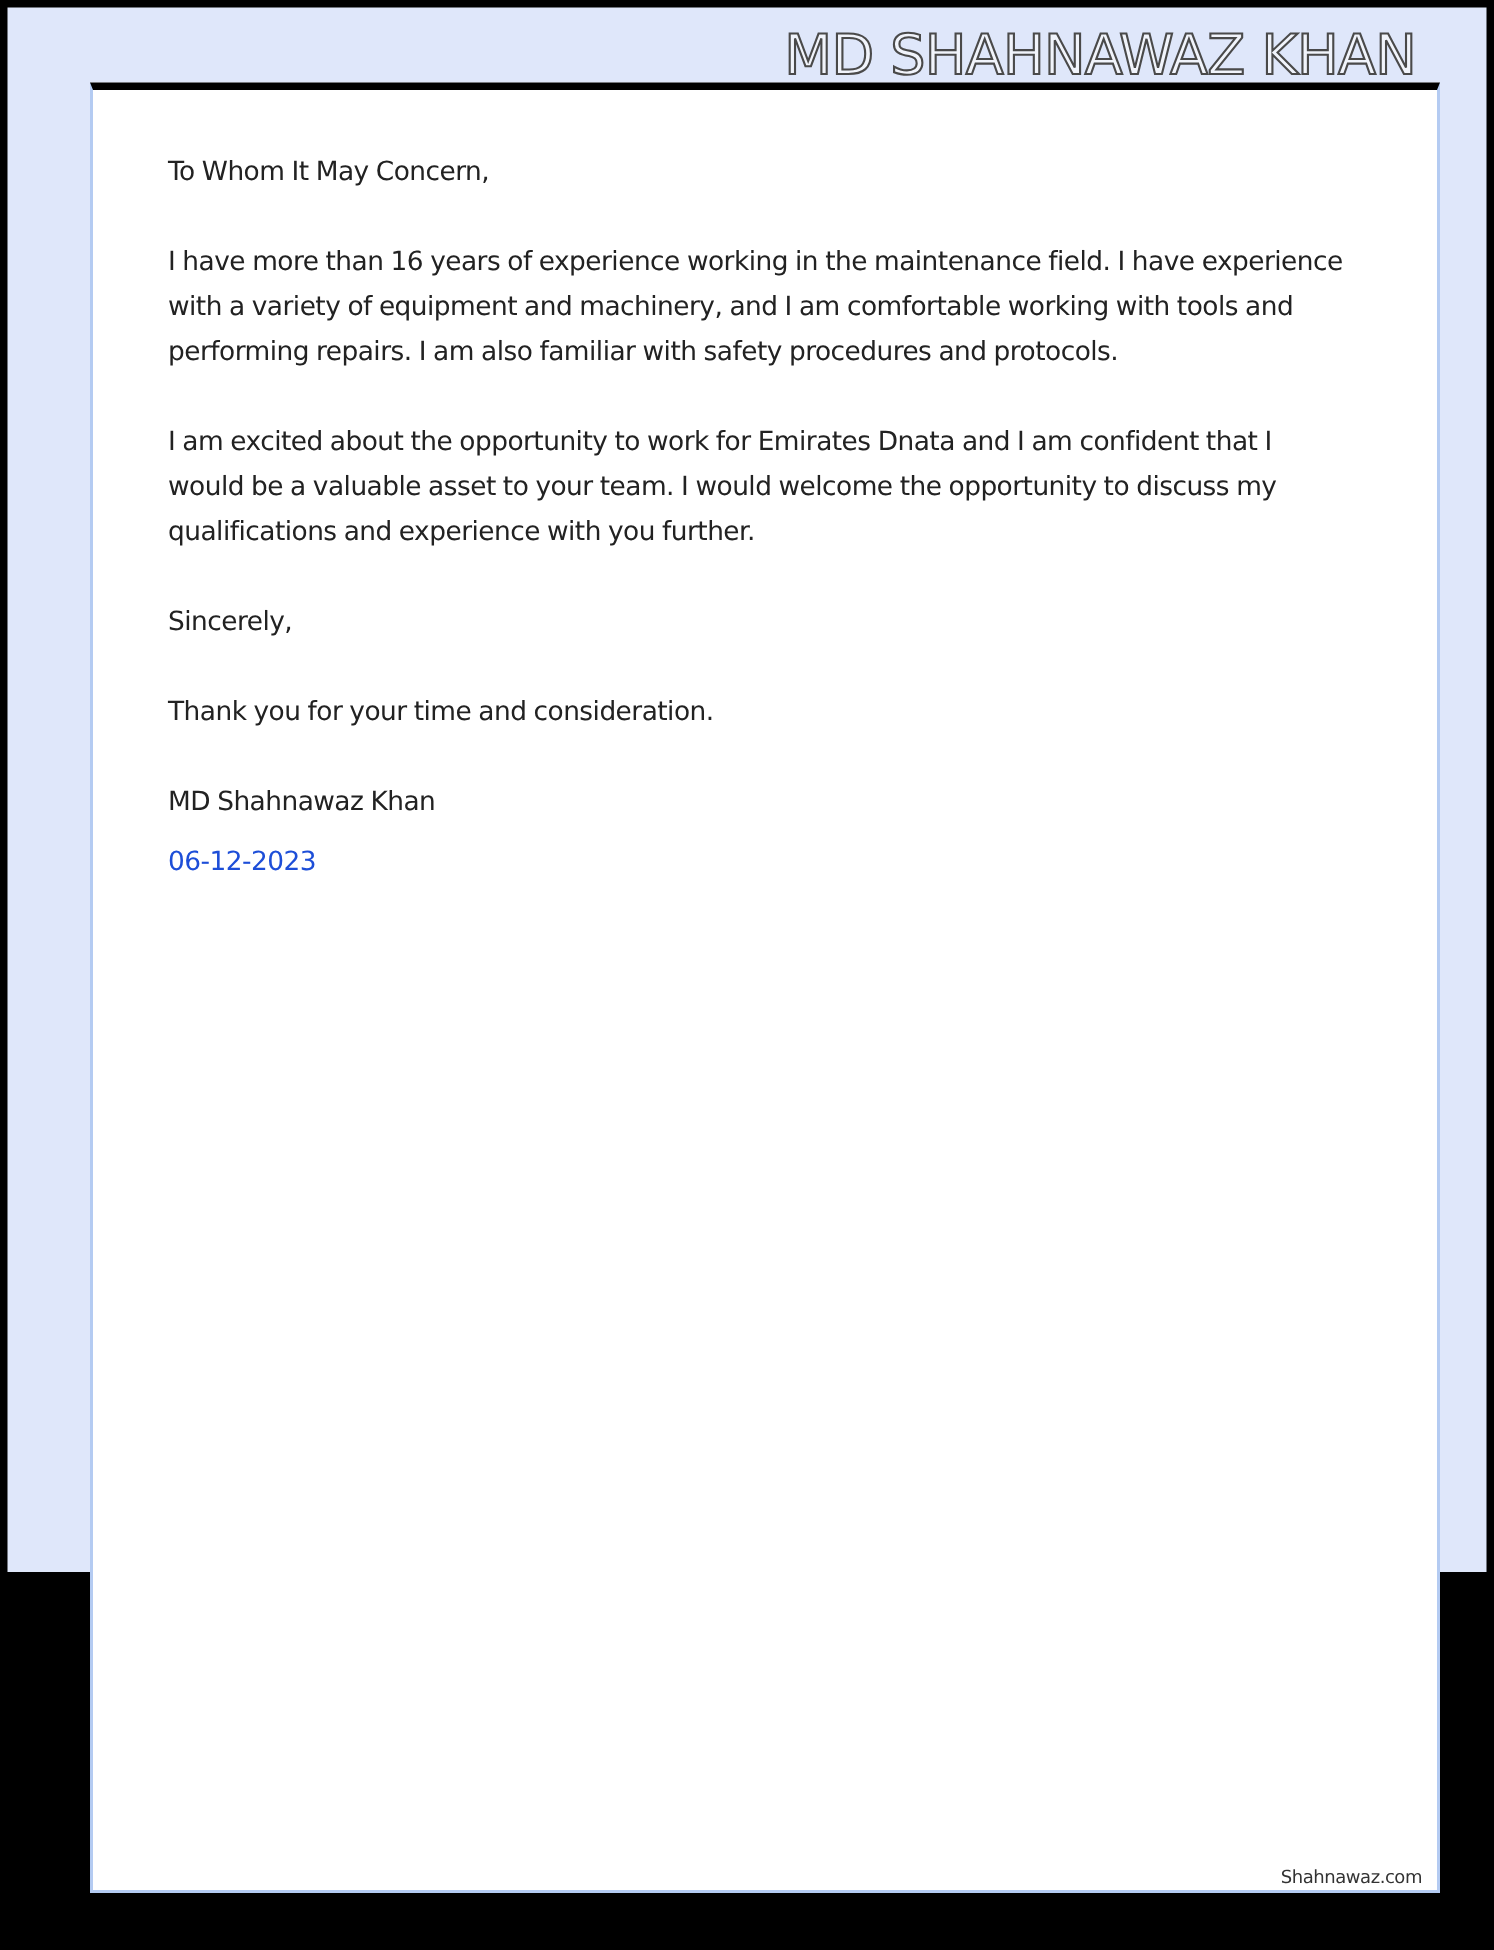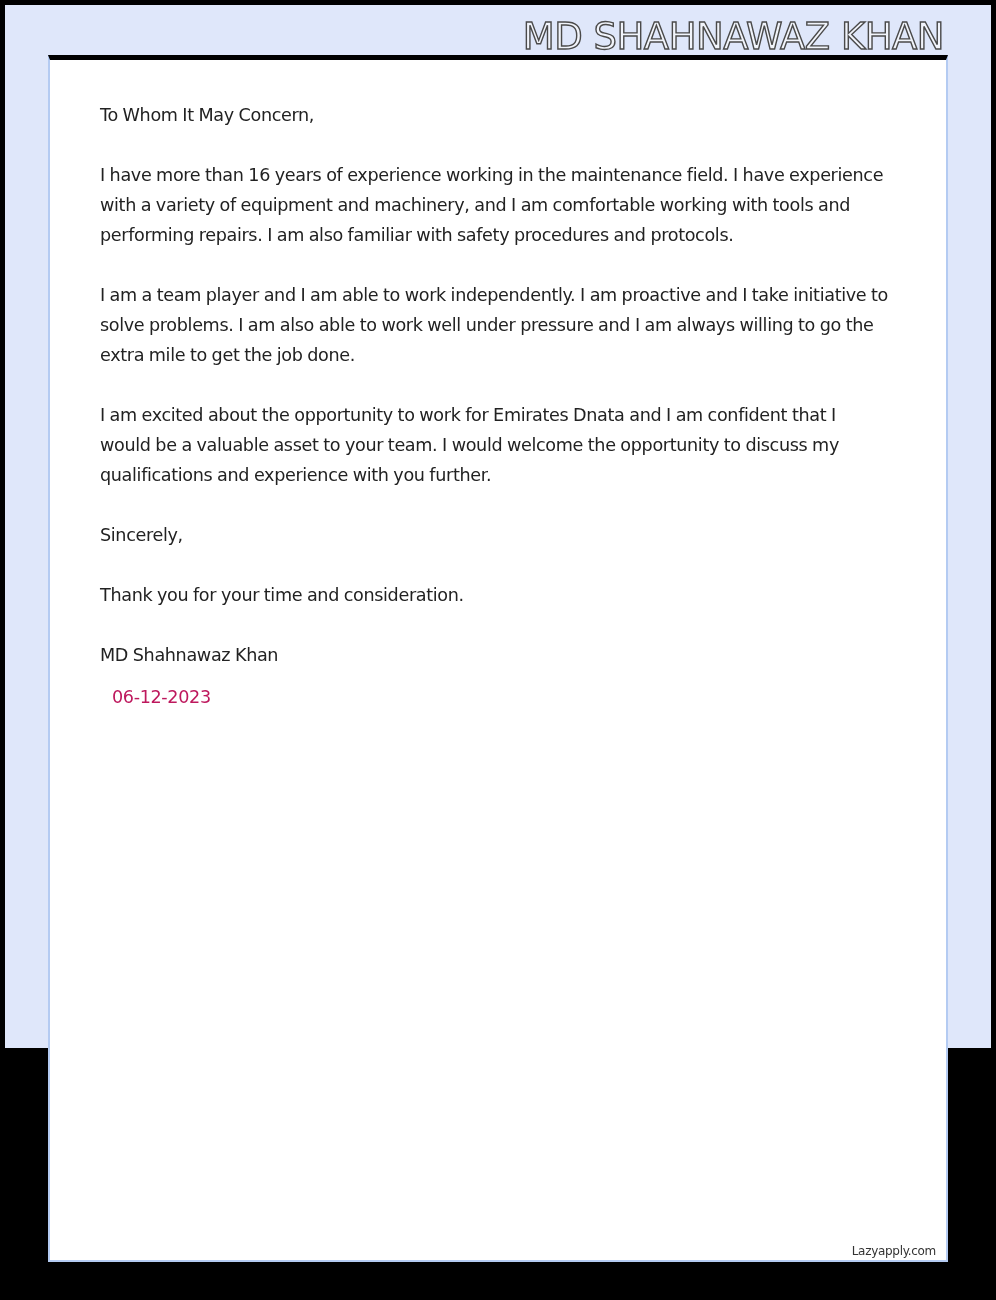--- a/index.html
+++ b/index.html
@@ -25,21 +25,21 @@
       font-size: 37px;
       font-weight: normal;
       letter-spacing: -0.5px;
       color: #f1f4fb;
       -webkit-text-stroke: 1.4px #4a4a4a;
       white-space: nowrap;
       line-height: 40px;
     }
     .card {
       position: absolute;
-      left: 43px;
+      left: 55px;
       top: 50px;
       width: 900px;
       height: 1207px;
       background: #ffffff;
       border-top: 5px solid #000;
       border-left: 2px solid #b4cbf2;
       border-right: 2px solid #b4cbf2;
       border-bottom: 2px solid #b4cbf2;
     }
     .letter {
@@ -54,22 +54,22 @@
       letter-spacing: -0.35px;
       word-spacing: -0.5px;
     }
     .letter p {
       margin: 0 0 30px 0;
     }
     .letter p.signature {
       margin-bottom: 10px;
     }
     .letter p.date {
-      color: #be185d;
-      margin: 12px;
+      color: #1d4ed8;
+      margin: 0;
     }
     .watermark {
       position: absolute;
       right: 10px;
       bottom: 2px;
       font-family: "DejaVu Sans", sans-serif;
       font-size: 12px;
       color: #333;
       letter-spacing: -0.3px;
     }
@@ -77,22 +77,21 @@
 </head>
 <body>
 
 <div class="page">
   <div class="header-name">MD SHAHNAWAZ KHAN</div>
 
   <div class="card">
     <div class="letter">
       <p>To Whom It May Concern,</p>
       <p>I have more than 16 years of experience working in the maintenance field. I have experience with a variety of equipment and machinery, and I am comfortable working with tools and performing repairs. I am also familiar with safety procedures and protocols.</p>
-      <p>I am a team player and I am able to work independently. I am proactive and I take initiative to solve problems. I am also able to work well under pressure and I am always willing to go the extra mile to get the job done.</p>
       <p>I am excited about the opportunity to work for Emirates Dnata and I am confident that I would be a valuable asset to your team. I would welcome the opportunity to discuss my qualifications and experience with you further.</p>
       <p>Sincerely,</p>
       <p>Thank you for your time and consideration.</p>
       <p class="signature">MD Shahnawaz Khan</p>
       <p class="date">06-12-2023</p>
     </div>
-    <div class="watermark">Lazyapply.com</div>
+    <div class="watermark">Shahnawaz.com</div>
   </div>
 </div>
 
 </body></html>

